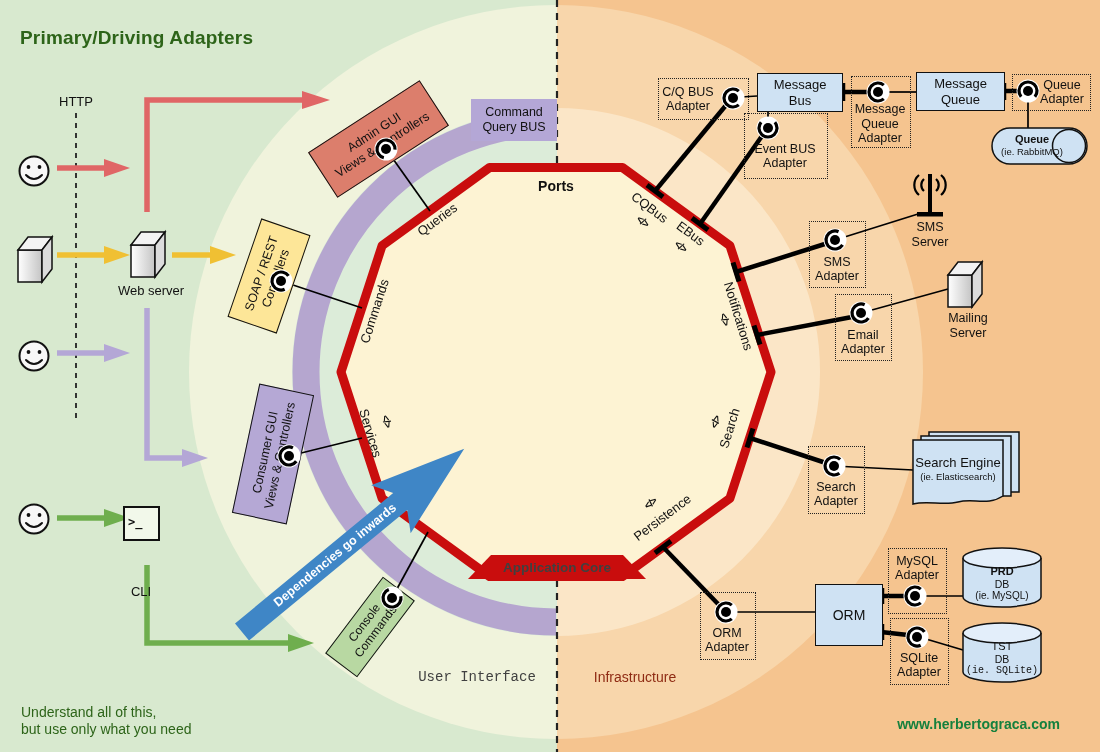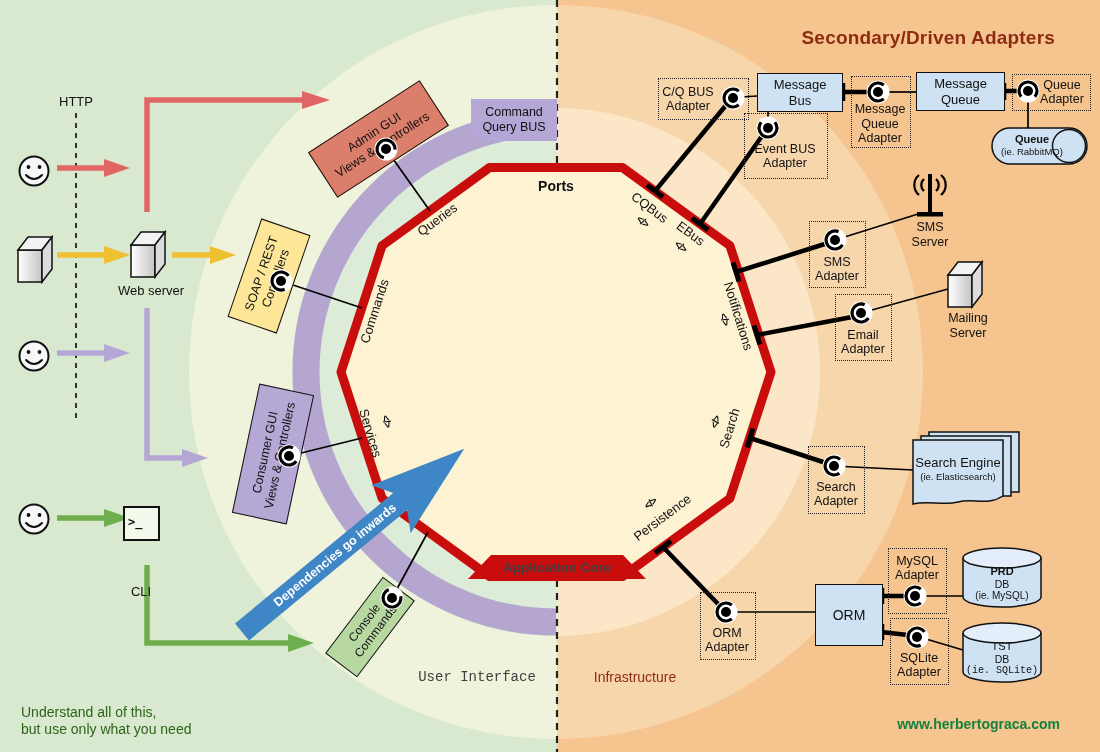--- a/index.html
+++ b/index.html
@@ -175,21 +175,21 @@
   <g stroke="#111" stroke-width="1.5" fill="#cfe2f3">
     <path d="M 963,558 v 39 a 39,10 0 0 0 78,0 v -39"></path>
     <ellipse cx="1002" cy="558" rx="39" ry="10" fill="#e3eefa"></ellipse>
   </g>
   <g stroke="#111" stroke-width="1.5" fill="#cfe2f3">
     <path d="M 963,633 v 39 a 39,10 0 0 0 78,0 v -39"></path>
     <ellipse cx="1002" cy="633" rx="39" ry="10" fill="#e3eefa"></ellipse>
   </g>
 </svg>
 
-<div class="lbl title maroon" style="left:770px;top:27px;width:285px;height:22px;justify-content:flex-end;">Secondary/Driven Adapters</div>
+<div class="lbl title green" style="left:20px;top:27px;width:260px;height:22px;justify-content:flex-start;">Primary/Driving Adapters</div>
 
 <div class="lbl" style="left:56px;top:94px;width:40px;height:15px;font-size:13px;">HTTP</div>
 <div class="lbl" style="left:112px;top:283px;width:78px;height:15px;font-size:13px;">Web server</div>
 <div class="lbl" style="left:124px;top:508px;width:33px;height:28px;font-size:12px;font-weight:bold;justify-content:flex-start;padding-left:4px;font-family:'DejaVu Sans Mono',monospace;">&gt;_</div>
 <div class="lbl" style="left:121px;top:544px;width:40px;height:15px;font-size:13px;margin-top:40px;">CLI</div>
 
 <div class="box" style="left:312px;top:112px;width:131px;height:52px;background:#dc7e6c;transform:rotate(-33deg);">Admin GUI
 Views &amp; Controllers</div>
 <div class="box" style="left:217px;top:250px;width:102px;height:50px;background:#fde698;transform:rotate(-71deg);">SOAP / REST
 Controllers</div>

